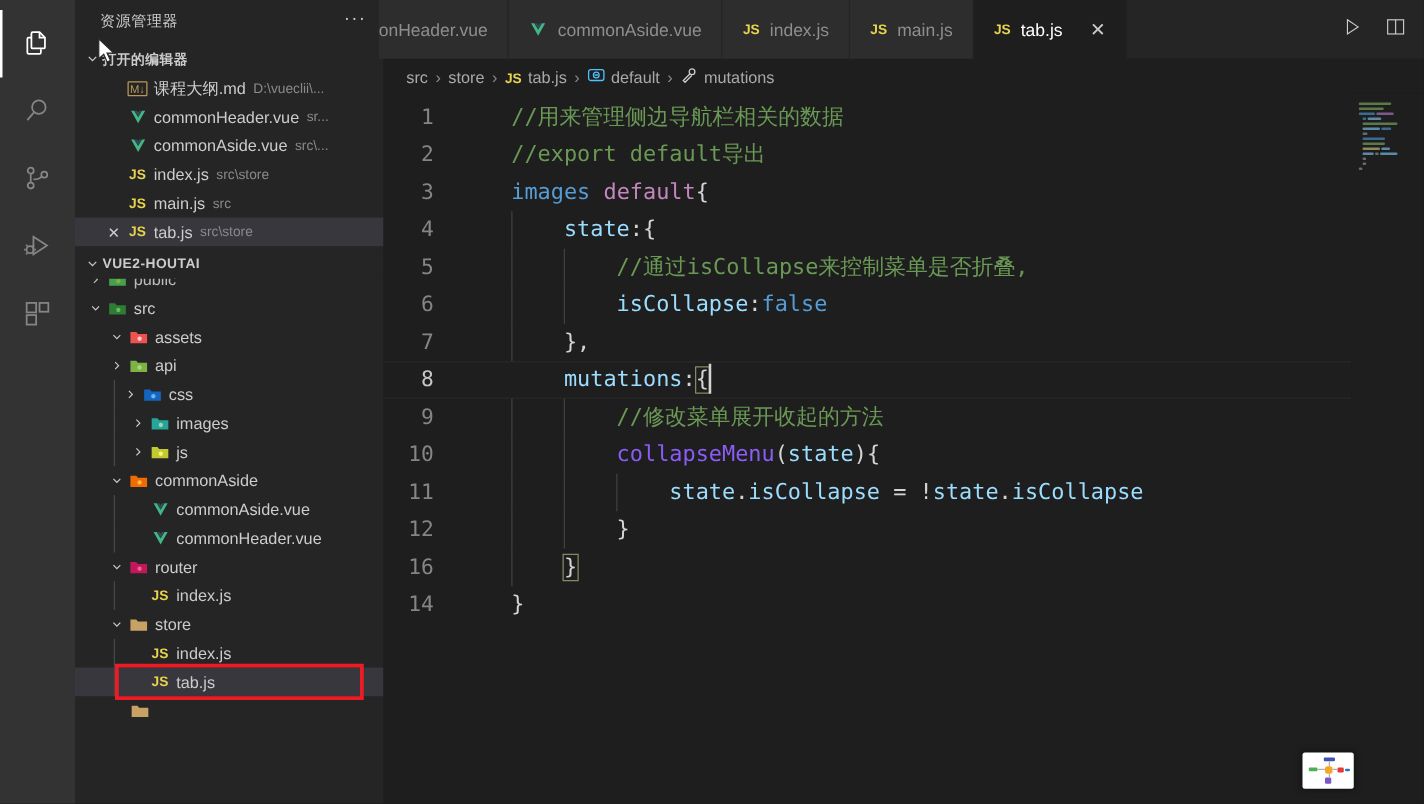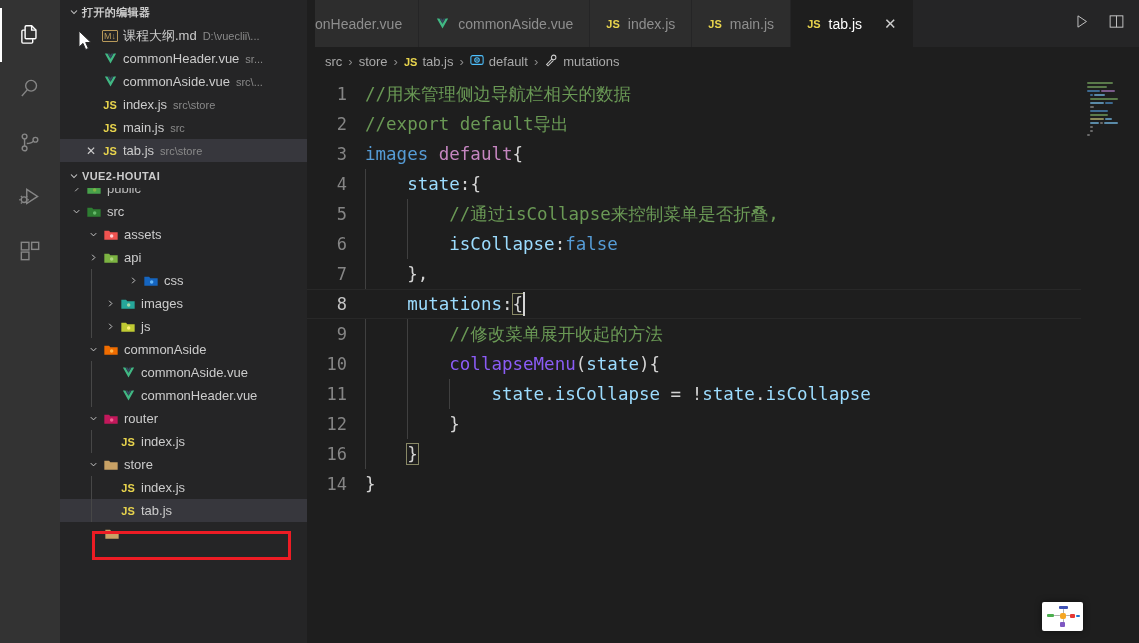--- a/index.html
+++ b/index.html
@@ -134,21 +134,20 @@
     background: #1e1e1e;
     min-width: 0;
     position: relative;
   }
   .tabsbar {
     height: 47px;
     background: #252526;
     display: flex;
     align-items: stretch;
     flex: 0 0 47px;
-    margin-left: 12px;
   }
   .tab {
     display: flex; align-items: center;
     padding: 0 16px;
     color: #8e8e8e;
     font-size: 14px;
     background: #2d2d2d;
     border-right: 1px solid #252526;
     white-space: nowrap;
     position: relative;
@@ -211,21 +210,21 @@
     border-bottom: 1px solid #282828;
   }
   .gutter {
     width: 58px; flex: 0 0 58px;
     text-align: right;
     padding-right: 18px;
     color: #858585;
     font-size: 17px;
   }
   .cline.current .gutter { color: #c6c6c6; }
-  .ctext { position: relative; }
+  .ctext { position: relative; margin-left: 44px; }
   .guide {
     display: inline-block;
     width: 0; border-left: 1px solid #404040;
     height: 30px; vertical-align: top;
     position: absolute; top: 0;
   }
   .cursor {
     display:inline-block; width: 2px; height: 24px;
     background: #d4d4d4; vertical-align: middle;
     position: relative; top: -1px;
@@ -319,20 +318,24 @@
           <rect x="4" y="4" width="7" height="7"></rect>
             <rect x="13.5" y="4" width="6.5" height="6.5"></rect>
           <rect x="4" y="13" width="7" height="7"></rect>
         </svg>
       </span>
     </div>
   </div>
 
   <div class="sidebar">
 
+    <div class="sidebar-title">
+      <span class="ttl">资源管理器</span>
+      <span class="dots">···</span>
+    </div>
 
     <div class="openeditors">
       <div class="section-header">
         <span class="chev">
           <svg width="12" height="12" viewBox="0 0 16 16" fill="none" stroke="currentColor" stroke-width="1.4">
               <path d="M4 6l4 4 4-4"></path>
             </svg>
         </span>
         <span>打开的编辑器</span>
       </div>
@@ -452,21 +455,21 @@
             </svg>
           </span>
           <span class="ficon">
             <svg width="16" height="16" viewBox="0 0 24 24">
               <path d="M2 5.5h7l2 2.2h11V19H2z" fill="#7cb342"></path>
               <circle cx="13" cy="13.5" r="2.6" fill="#aed581"></circle>
             </svg>
           </span>
           <span class="label">api</span>
         </div>
-        <div class="row" style="padding-left: 65px; text-align: center;">
+        <div class="row" style="padding-left: 36px; text-align: center;">
           <span class="chev">
             <svg width="11" height="11" viewBox="0 0 16 16" fill="none" stroke="currentColor" stroke-width="1.4">
               <path d="M6 4l4 4-4 4"></path>
             </svg>
           </span>
           <span class="ficon">
             <svg width="16" height="16" viewBox="0 0 24 24">
               <path d="M2 5.5h7l2 2.2h11V19H2z" fill="#1565c0"></path>
               <circle cx="13" cy="13.5" r="2.6" fill="#64b5f6"></circle>
             </svg>

